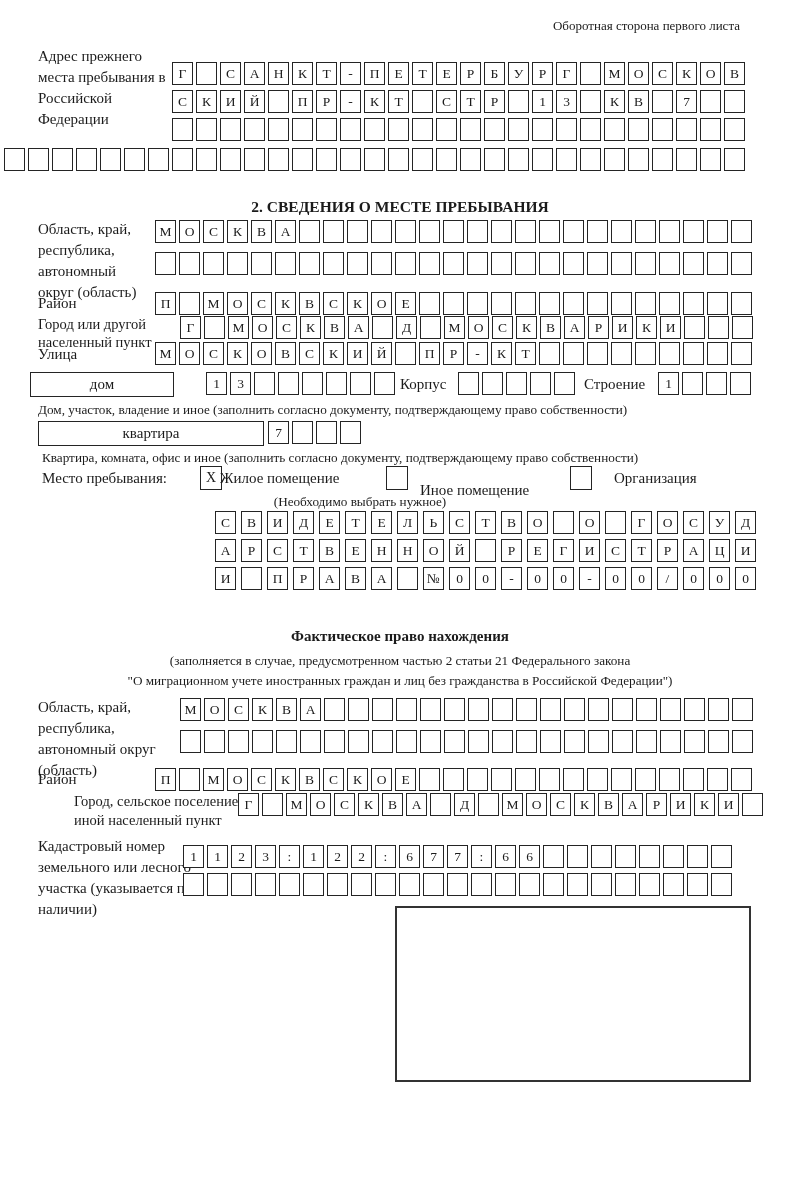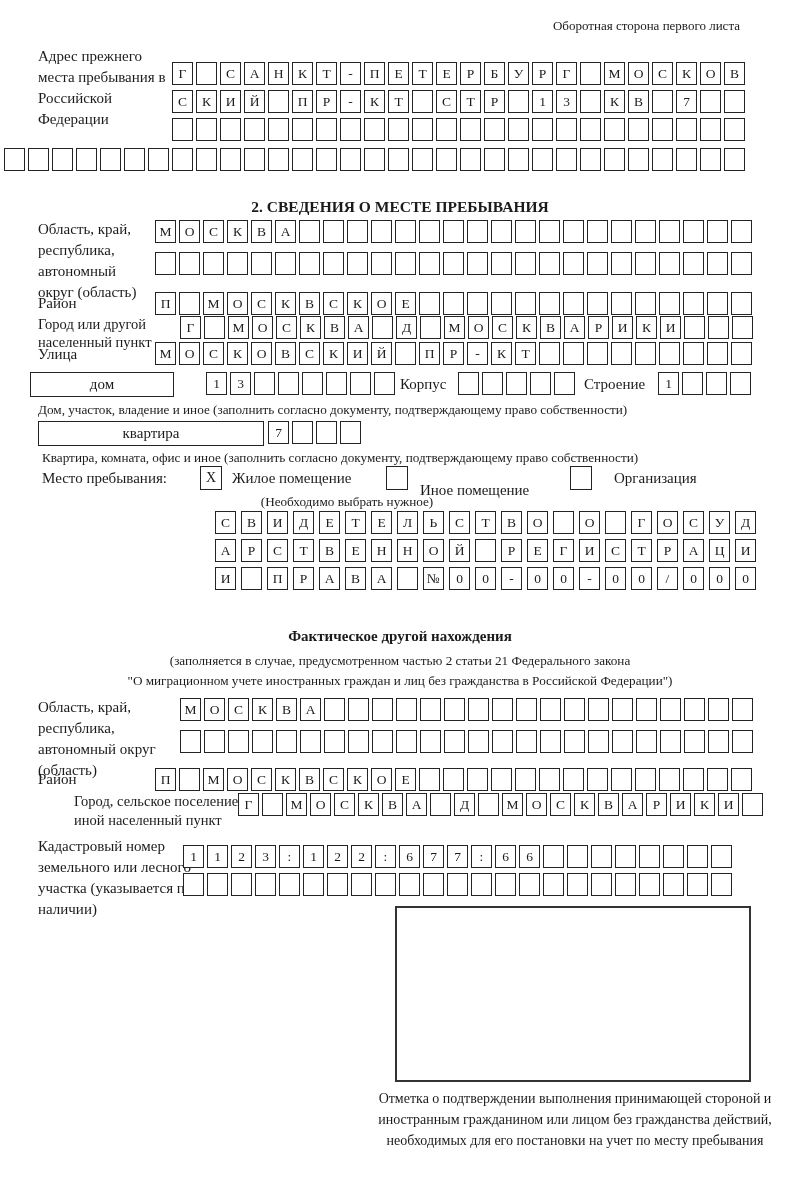--- a/index.html
+++ b/index.html
@@ -318,26 +318,26 @@
   <div class="boxrow" style="left:268px;top:421px;">
       <div class="cell">7</div>
       <div class="cell"></div>
       <div class="cell"></div>
       <div class="cell"></div>
     </div>
   <div class="abs cap" style="left:42px;top:450px;">Квартира, комната, офис и иное (заполнить согласно документу, подтверждающему право собственности)</div>
 
   <div class="abs lbl" style="left:42px;top:468px;">Место пребывания:</div>
   <div class="chk" style="left:200px;top:466px;">X</div>
-  <div class="abs lbl" style="left:232px;top:468px;text-align:right;">Жилое помещение</div>
+  <div class="abs lbl" style="left:220px;top:468px;text-align:right;">Жилое помещение</div>
   <div class="chk" style="left:386px;top:466px;"></div>
   <div class="abs lbl" style="left:420px;top:468px;margin-top:12px;">Иное помещение</div>
   <div class="chk" style="left:570px;top:466px;"></div>
   <div class="abs lbl" style="left:614px;top:468px;">Организация</div>
-  <div class="abs cap" style="left:0;top:494px;width:694px;text-align:center;">(Необходимо выбрать нужное)</div>
+  <div class="abs cap" style="left:0;top:494px;width:694px;text-align:center;padding-left:13px;">(Необходимо выбрать нужное)</div>
 
   <div class="boxrow wide" style="left:215px;top:511px;">
       <div class="cell">С</div>
       <div class="cell">В</div>
       <div class="cell">И</div>
       <div class="cell">Д</div>
       <div class="cell">Е</div>
       <div class="cell">Т</div>
       <div class="cell">Е</div>
       <div class="cell">Л</div>
@@ -395,21 +395,21 @@
       <div class="cell">0</div>
       <div class="cell">-</div>
       <div class="cell">0</div>
       <div class="cell">0</div>
       <div class="cell">/</div>
       <div class="cell">0</div>
       <div class="cell">0</div>
       <div class="cell">0</div>
     </div>
 
-  <div class="abs sect-title" style="top:628px;font-size:15px;">Фактическое другой нахождения</div>
+  <div class="abs sect-title" style="top:628px;font-size:15px;">Фактическое право нахождения</div>
   <div class="abs note" style="top:653px;">(заполняется в случае, предусмотренном частью 2 статьи 21 Федерального закона</div>
   <div class="abs note" style="top:673px;">"О миграционном учете иностранных граждан и лиц без гражданства в Российской Федерации")</div>
 
   <div class="abs lbl" style="left:38px;top:697px;width:148px;">Область, край, республика, автономный округ (область)</div>
   <div class="boxrow" style="left:180px;top:698px;">
       <div class="cell">М</div>
       <div class="cell">О</div>
       <div class="cell">С</div>
       <div class="cell">К</div>
       <div class="cell">В</div>
@@ -561,15 +561,14 @@
       <div class="cell"></div>
       <div class="cell"></div>
       <div class="cell"></div>
       <div class="cell"></div>
       <div class="cell"></div>
       <div class="cell"></div>
       <div class="cell"></div>
     </div>
 
   <div class="stamp-box" style="left:395px;top:906px;width:356px;height:176px;"></div>
-  <div class="stamp-cap" style="left:355px;top:1088px;width:440px;">Отметка о подтверждении выполнения принимающей стороной и иностранным гражданином или лицом без гражданства действий, необходимых для его постановки на учет по месту пребывания</div>
 
 </div>
 
 </body></html>

